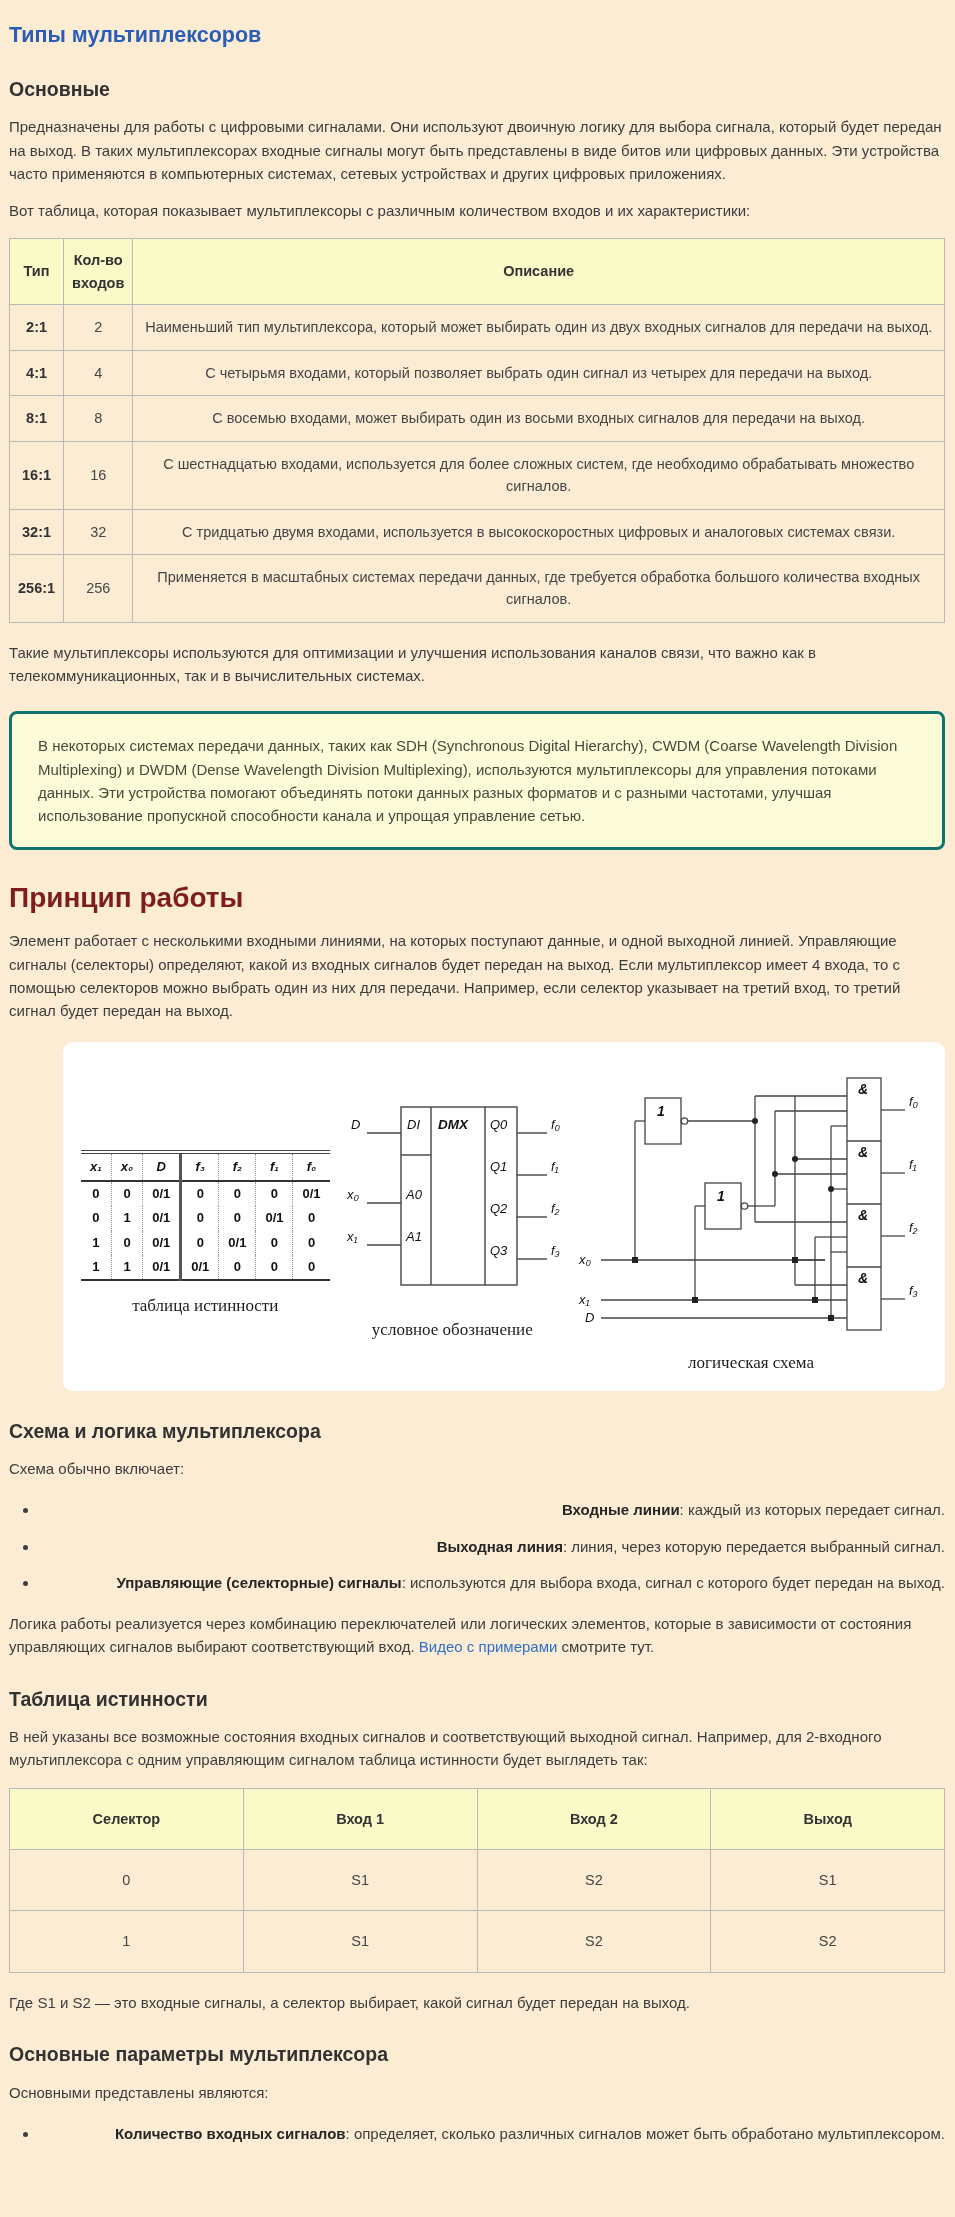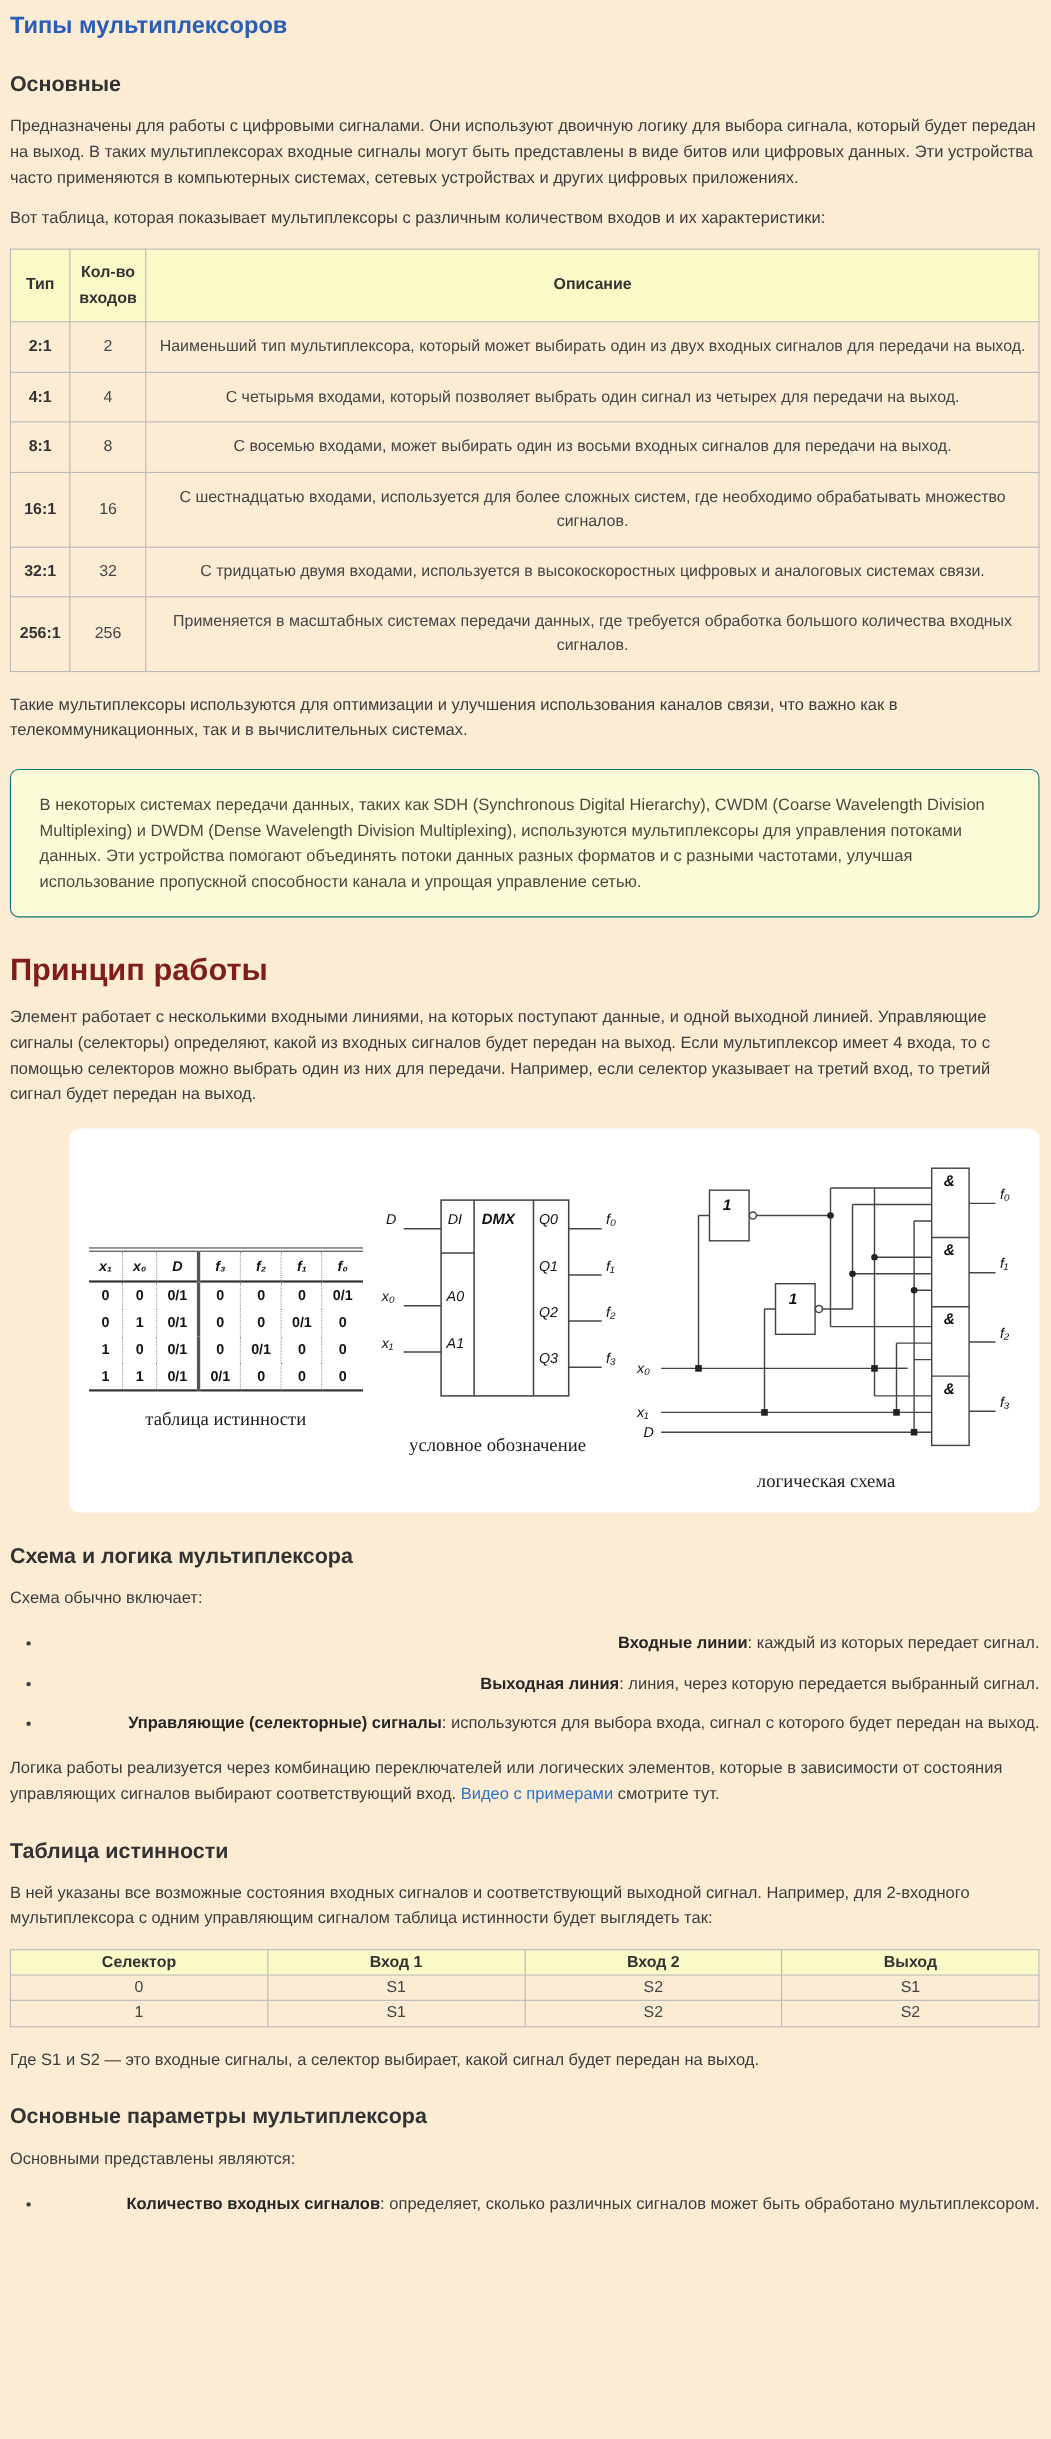--- a/index.html
+++ b/index.html
@@ -6,44 +6,44 @@
   html,body { margin:0; padding:0; }
   body {
     width: 955px;
     background: #fcecd4;
     color: #3d3d3d;
     font-family: "Liberation Sans", "DejaVu Sans", sans-serif;
     font-size: 15px;
     line-height: 1.55;
     padding: 6px 10px 18px 9px;
   }
-  h1.blue-h { color:#2a5db8; font-size:21.5px; font-weight:bold; margin:4px 0 14px 0; line-height:1.25; }
+  h1.blue-h { color:#2a5db8; font-size:21.5px; font-weight:bold; margin:16px 0 14px 0; line-height:1.25; }
   h2.blue-h { color:#7f1d1d; font-size:28px; font-weight:bold; margin:30px 0 14px 0; line-height:1.25; }
   h2.dark-h { color:#323232; font-size:19.5px; font-weight:bold; margin:28px 0 12px 0; line-height:1.25; }
   p { margin: 14px 0; }
 
   
   table.ctab { border-collapse: collapse; width: 100%; margin: 16px 0 18px 0; }
   table.ctab th, table.ctab td {
     border: 1px solid #b9b9b9;
     text-align: center;
     vertical-align: middle;
     font-size: 14.5px;
     padding: 10px 8px;
     color: #454545;
   }
   table.ctab th { background: #fafac8; color:#333; font-weight: bold; }
   table.mux-table td:first-child { font-weight: bold; color:#333; }
   table.mux-table td { padding: 11px 8px; }
-  table.truth2-table th, table.truth2-table td { padding: 0 8px; }
+  table.truth2-table th, table.truth2-table td { padding: 19px 8px; }
 
   
   .info-box {
     background: #fcfcd9;
-    border: 1px solid #0f766e;
+    border: 3px solid #0f766e;
     border-radius: 8px;
     padding: 20px 26px;
     margin: 24px 0;
     color: #49493c;
   }
 
   
   .figure-panel {
     background: #ffffff;
     width: 882px;

